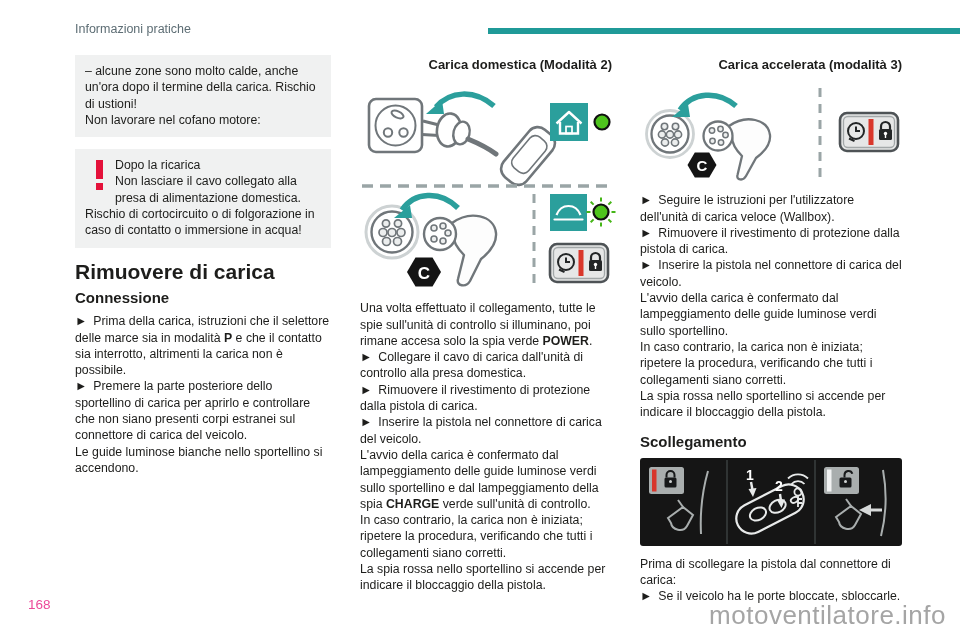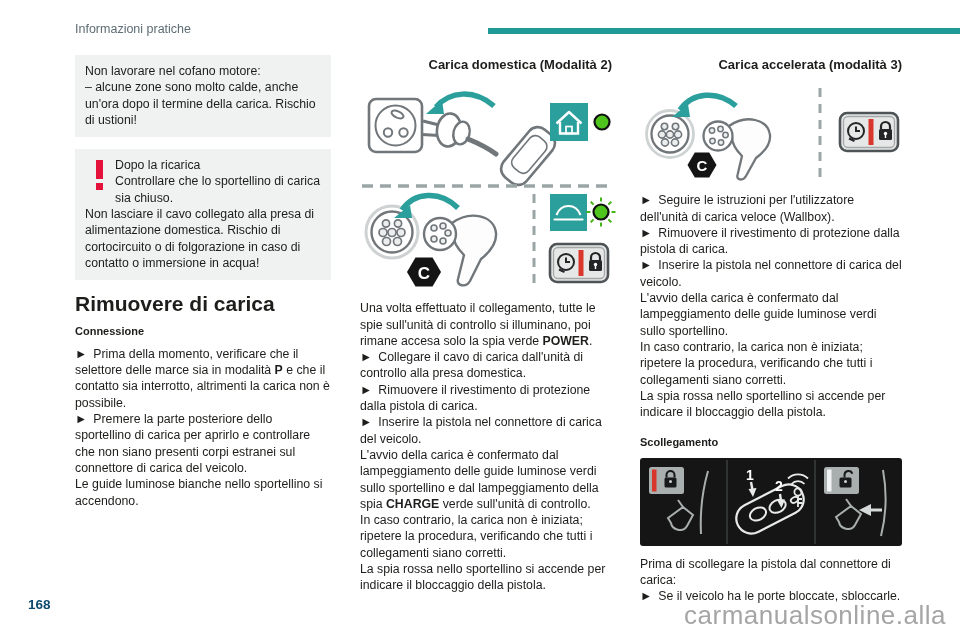--- a/index.html
+++ b/index.html
@@ -17,58 +17,57 @@
 
   p { margin:0; }
   .notebox { background:#f0f1f1; padding:8px 10px 9px; margin:0 0 12px; }
   .warn-title { font-weight:normal; }
 
   .excl-icon { float:left; width:24px; height:36px; margin:1px 4px 0 2px; }
   .excl-icon .bar { display:block; width:7px; height:19px; background:#e4113a; margin:2px auto 0; }
   .excl-icon .dot { display:block; width:7px; height:7px;  background:#e4113a; margin:4px auto 0; }
 
   .h1 { font-size:21px; font-weight:bold; margin:16px 0 10px; }
-  .h2 { font-size:11px; font-weight:bold; margin:0 0 7px; }
+  .h2 { font-size:15px; font-weight:bold; margin:0 0 7px; }
   .h2-spaced { margin-top:14px; }
   .colhead { font-size:13px; font-weight:bold; margin:2px 0 9px;text-align:right; }
 
   .fig { display:block; margin:0 0 10px; overflow:visible; }
 
-  .footer-pagenum { position:absolute; left:28px; top:597px; font-size:13.5px; font-weight:bold; color:#0c4a6e; }
+  .footer-pagenum { position:absolute; left:28px; top:597px; font-size:13.5px; font-weight:normal; color:#ec4899; }
   .watermark { position:absolute; right:14px; top:600px; font-size:26px; color:#a5a5a5; letter-spacing:.5px; }
 </style>
 </head>
 <body>
 
 <div class="page">
 
   <div class="runhead">Informazioni pratiche</div>
   <div class="teal-bar"></div>
 
   <div class="col col1">
 
     <div class="notebox">
+      <p>– alcune zone sono molto calde, anche un'ora dopo il termine della carica. Rischio di ustioni!</p>
       <p>Non lavorare nel cofano motore:</p>
-      <p>– alcune zone sono molto calde, anche un'ora dopo il termine della carica. Rischio di ustioni!</p>
     </div>
 
     <div class="notebox">
       <div class="excl-icon">
           <i class="bar"></i>
           <i class="dot"></i>
         </div>
       <p class="warn-title">Dopo la ricarica</p>
-      <p>Controllare che lo sportellino di carica sia chiuso.</p>
       <p>Non lasciare il cavo collegato alla presa di alimentazione domestica. Rischio di cortocircuito o di folgorazione in caso di contatto o immersione in acqua!</p>
     </div>
 
     <h1 class="h1">Rimuovere di carica</h1>
     <h2 class="h2">Connessione</h2>
 
-    <p><span>► Prima della momento, verificare che il selettore delle marce sia in modalità </span><b>P</b><span> e che il contatto sia interrotto, altrimenti la carica non è possibile.</span></p>
+    <p><span>► Prima della carica, istruzioni che il selettore delle marce sia in modalità </span><b>P</b><span> e che il contatto sia interrotto, altrimenti la carica non è possibile.</span></p>
     <p>► Premere la parte posteriore dello sportellino di carica per aprirlo e controllare che non siano presenti corpi estranei sul connettore di carica del veicolo.</p>
     <p>Le guide luminose bianche nello sportellino si accendono.</p>
   </div>
 
   <div class="col col2">
 
     <h3 class="colhead">Carica domestica (Modalità 2)</h3>
 
     <svg class="fig" width="252" height="208" viewBox="0 0 252 208" role="img">
 
@@ -309,14 +308,14 @@
         <line x1="242" y1="52" x2="229" y2="52" stroke="#d6d9d9" stroke-width="3"></line>
         <polygon points="219,52 231,46 231,58" fill="#d6d9d9"></polygon>
       </g>
     </svg>
 
     <p>Prima di scollegare la pistola dal connettore di carica:</p>
     <p>► Se il veicolo ha le porte bloccate, sbloccarle.</p>
   </div>
 
   <div class="footer-pagenum">168</div>
-  <div class="watermark">carmanualsonline.alla</div>
+  <div class="watermark">motoventilatore.info</div>
 </div>
 
 </body></html>

